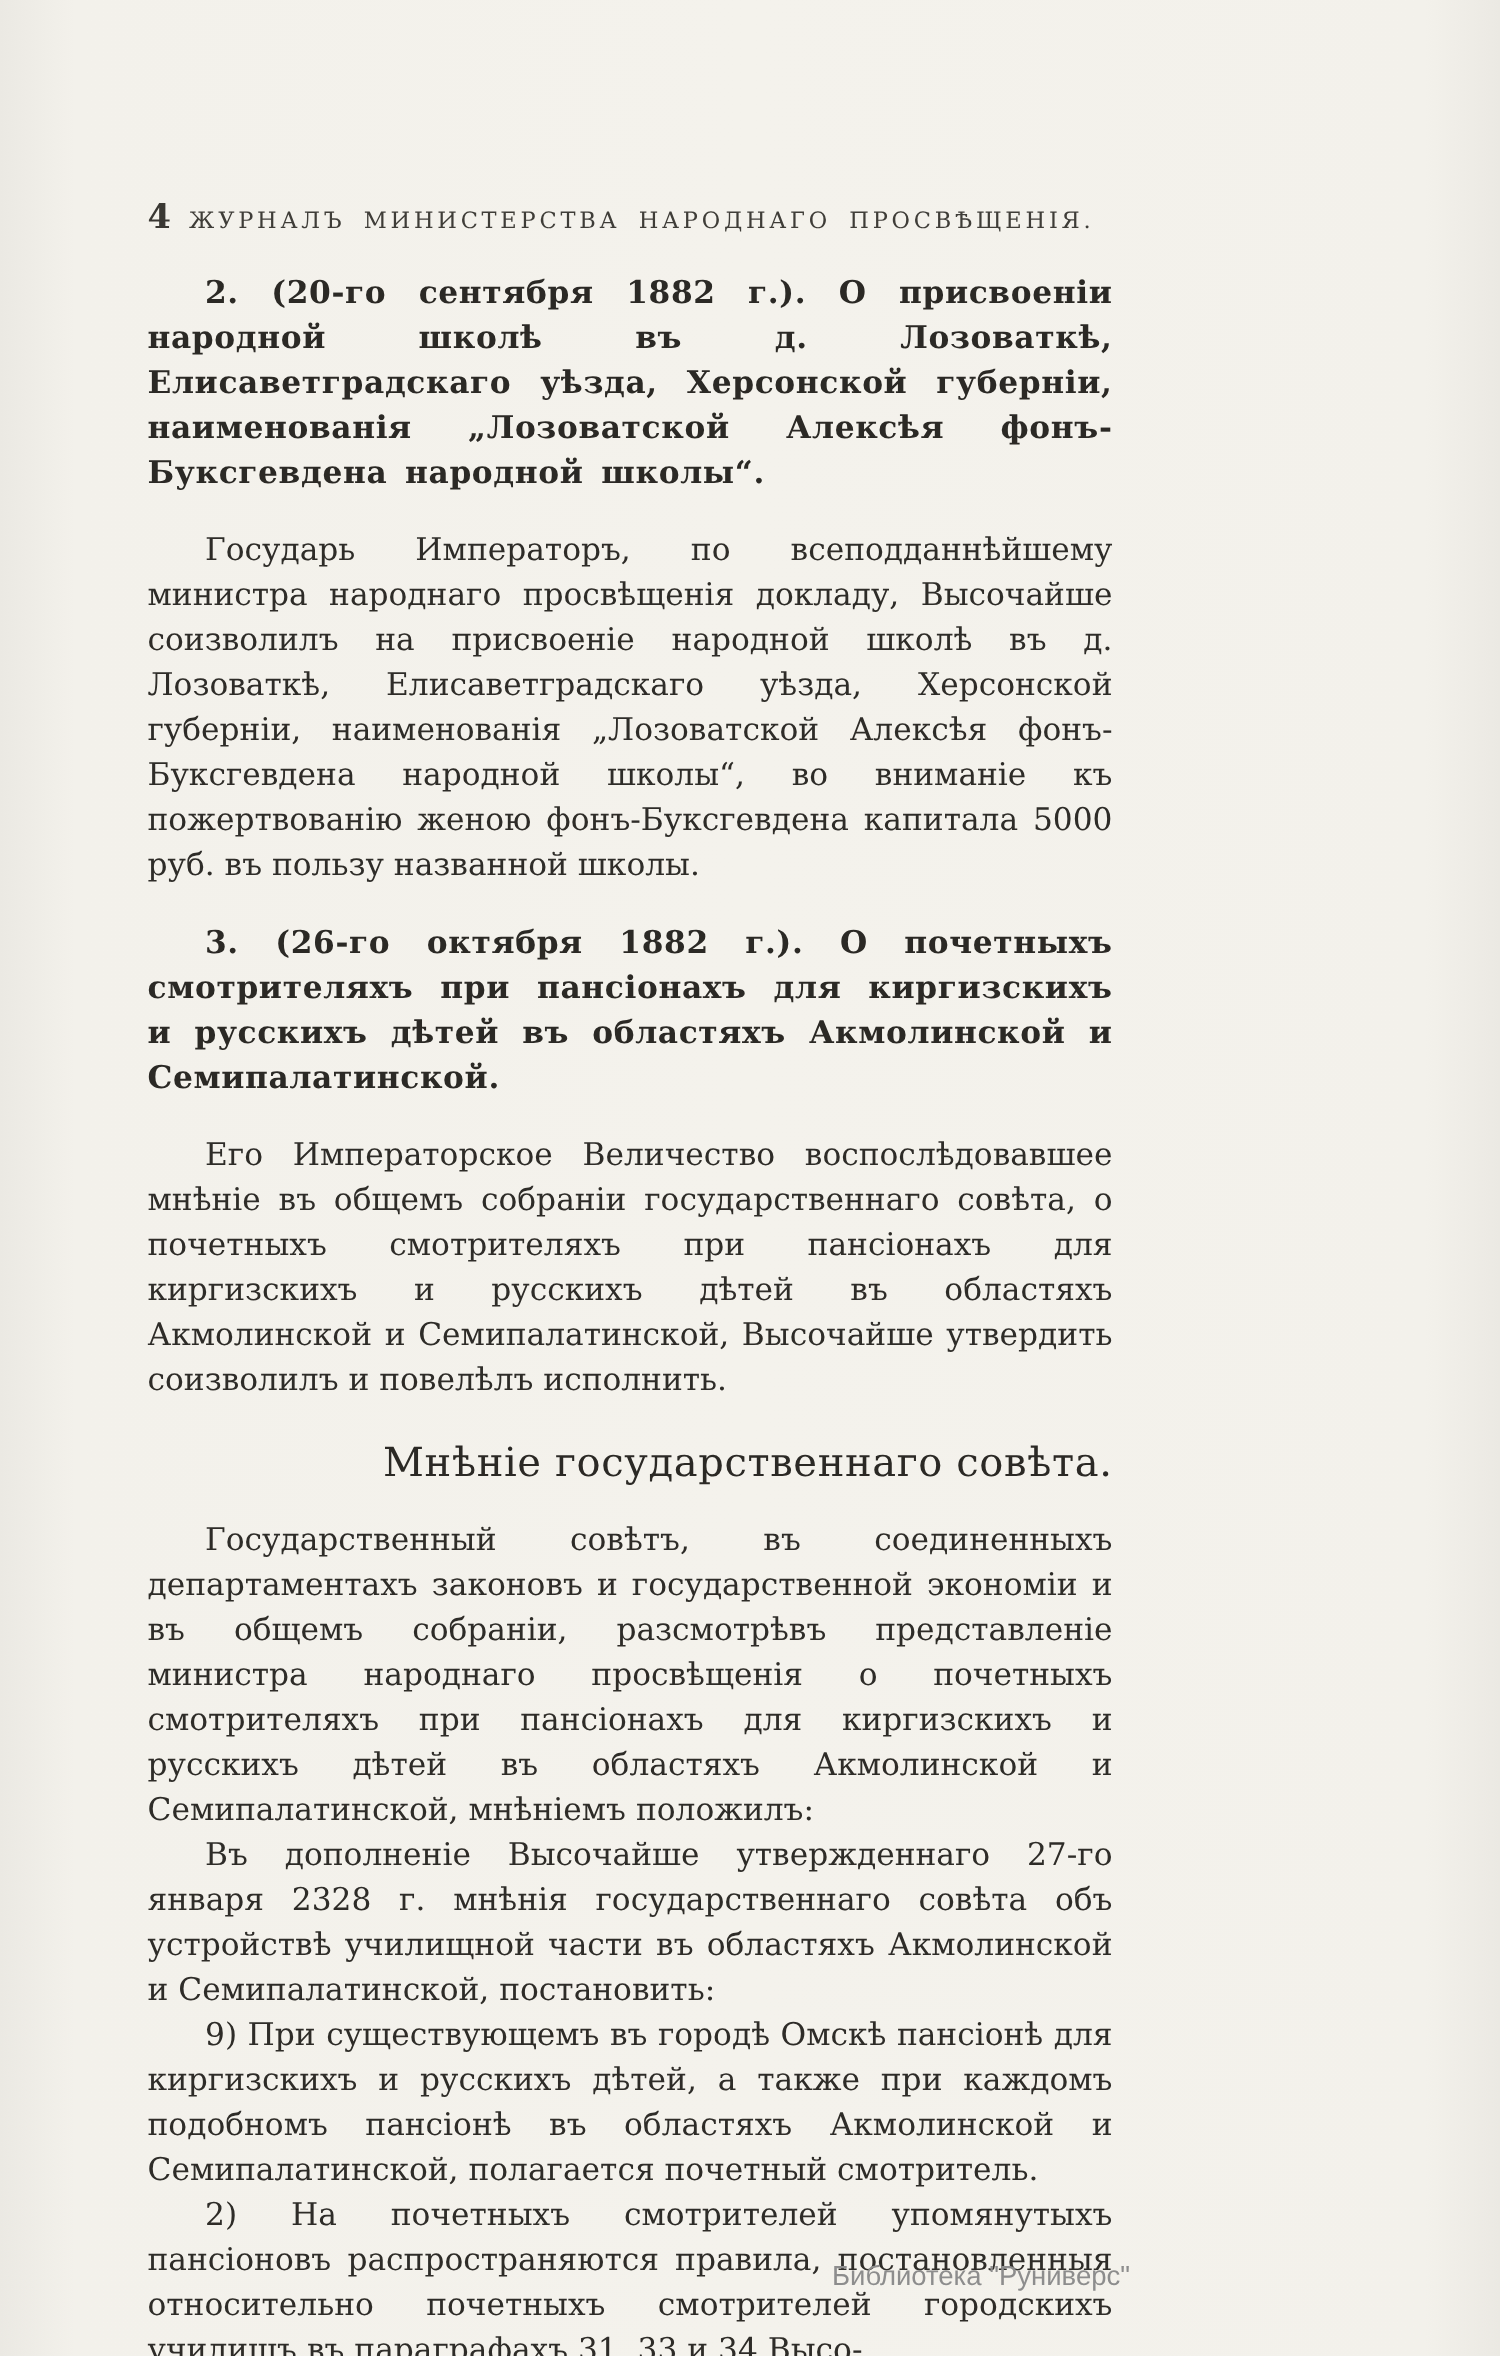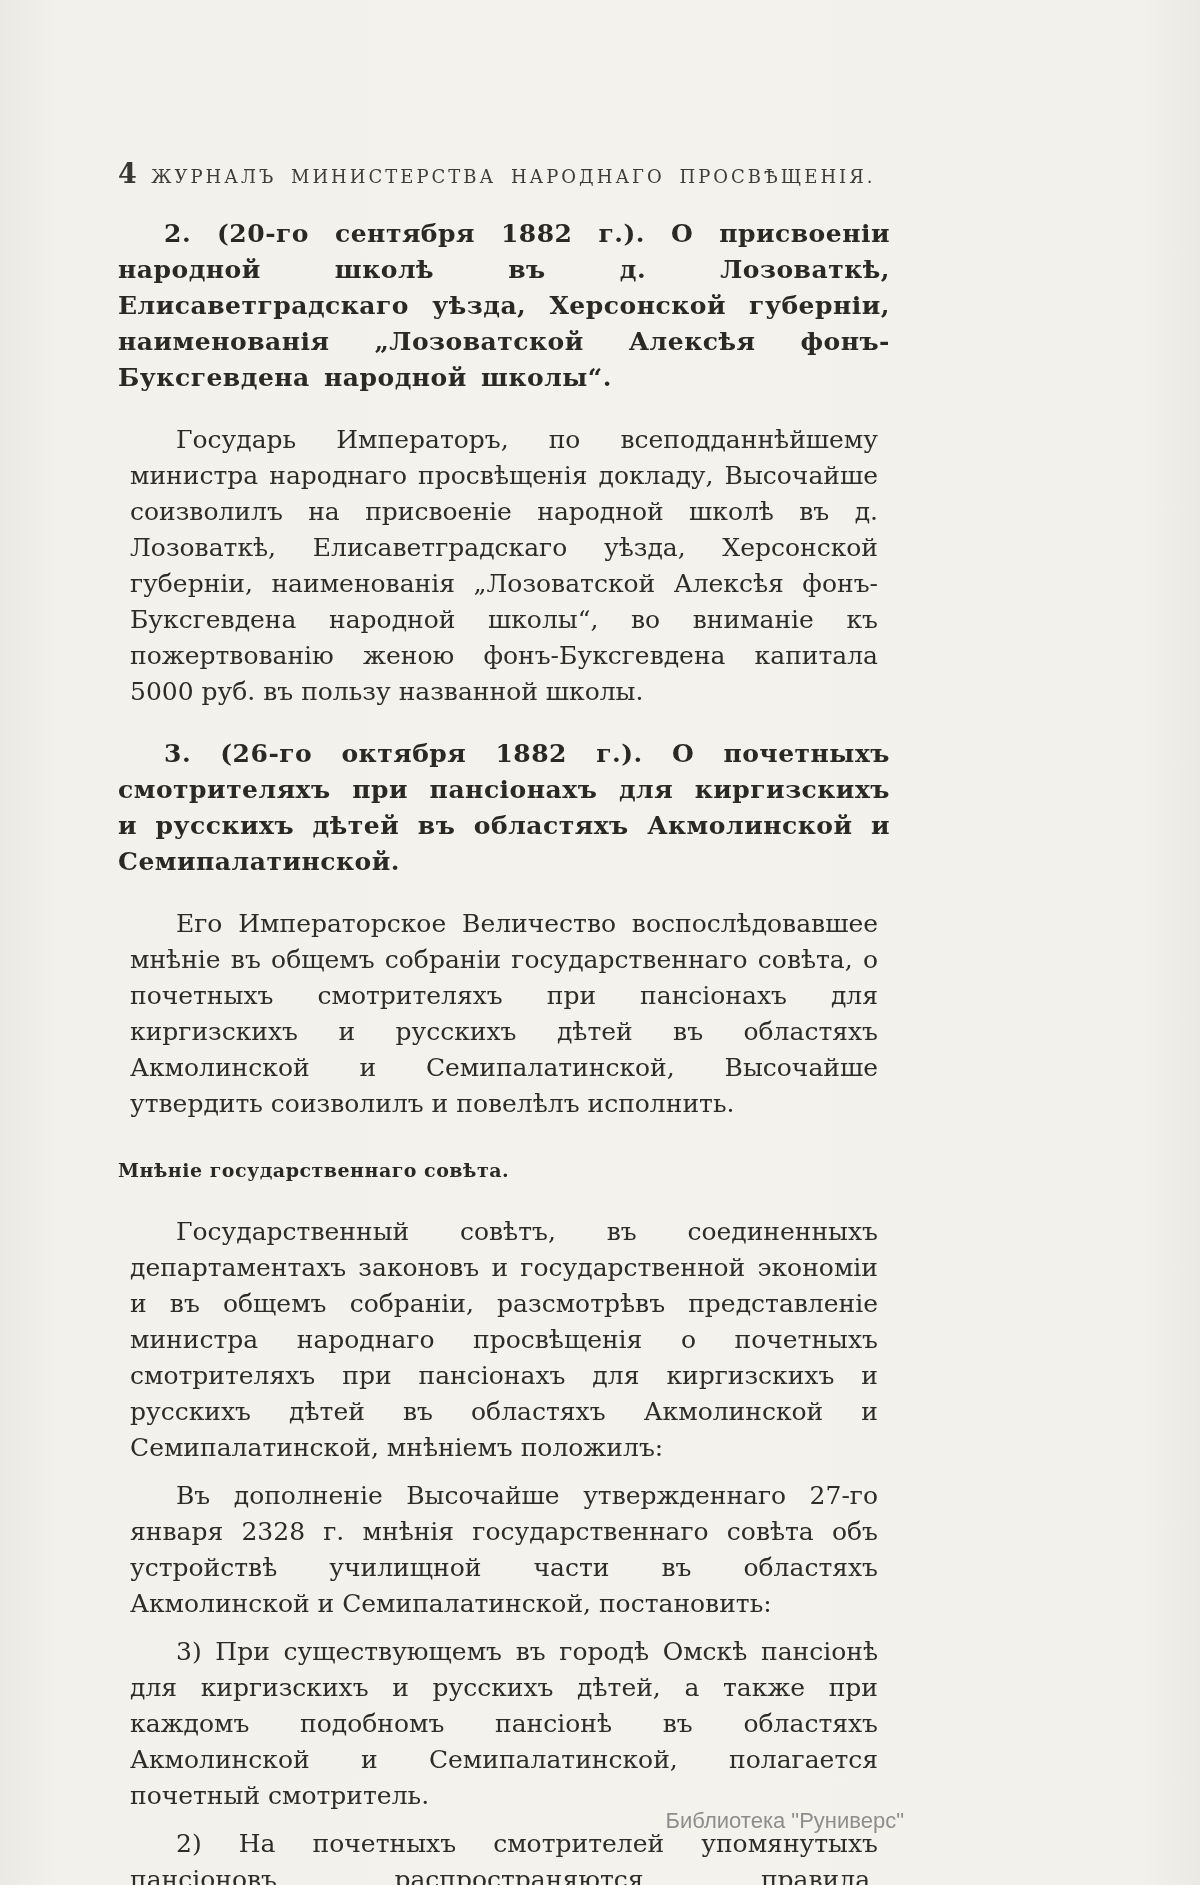--- a/index.html
+++ b/index.html
@@ -61,32 +61,32 @@
   .item-heading {
     font-weight: bold;
     letter-spacing: 0.5px;
     word-spacing: 5px;
     margin: 26px 0;
     color: #2b2925;
   }
 
   .text-block > .item-heading:first-child { margin-top: 4px; }
 
-  .body-para { margin: 12px; }
+  .body-para { margin: 0; }
 
   .signature .spaced-name {
     letter-spacing: 7px;
     font-weight: bold;
     margin-left: 10px;
   }
 
   .section-heading {
-    font-size: 19px;
-    font-weight: bold;
-    text-align: left;
+    font-size: 32px;
+    font-weight: normal;
+    text-align: right;
     letter-spacing: 0.5px;
     margin: 30px 0 26px 0;
     color: #2b2925;
   }
 
   .watermark {
     position: absolute;
     top: 1808px;
     right: 296px;
     font-family: "Liberation Sans", "DejaVu Sans", sans-serif;
@@ -114,21 +114,21 @@
 
     <p class="body-para">Его Императорское Величество воспослѣдовавшее мнѣніе въ общемъ собраніи государственнаго совѣта, о почетныхъ смотрителяхъ при пансіонахъ для киргизскихъ и русскихъ дѣтей въ областяхъ Акмолинской и Семипалатинской, Высочайше утвердить соизволилъ и повелѣлъ исполнить.</p>
 
 
     <h2 class="section-heading">Мнѣніе государственнаго совѣта.</h2>
 
     <p class="body-para">Государственный совѣтъ, въ соединенныхъ департаментахъ законовъ и государственной экономіи и въ общемъ собраніи, разсмотрѣвъ представленіе министра народнаго просвѣщенія о почетныхъ смотрителяхъ при пансіонахъ для киргизскихъ и русскихъ дѣтей въ областяхъ Акмолинской и Семипалатинской, мнѣніемъ положилъ:</p>
 
     <p class="body-para">Въ дополненіе Высочайше утвержденнаго 27-го января 2328 г. мнѣнія государственнаго совѣта объ устройствѣ училищной части въ областяхъ Акмолинской и Семипалатинской, постановить:</p>
 
-    <p class="body-para">3) При существующемъ въ городѣ Омскѣ пансіонѣ для киргизскихъ и русскихъ дѣтей, а также при каждомъ подобномъ пансіонѣ въ областяхъ Акмолинской и Семипалатинской, полагается почетный смотритель.</p>
+    <p class="body-para">9) При существующемъ въ городѣ Омскѣ пансіонѣ для киргизскихъ и русскихъ дѣтей, а также при каждомъ подобномъ пансіонѣ въ областяхъ Акмолинской и Семипалатинской, полагается почетный смотритель.</p>
 
     <p class="body-para">2) На почетныхъ смотрителей упомянутыхъ пансіоновъ распространяются правила, постановленныя относительно почетныхъ смотрителей городскихъ училищъ въ параграфахъ 31, 33 и 34 Высо-</p>
 
   </main>
 
   <span class="watermark">Библиотека "Руниверс"</span>
 
 </div>
 
 </body></html>

